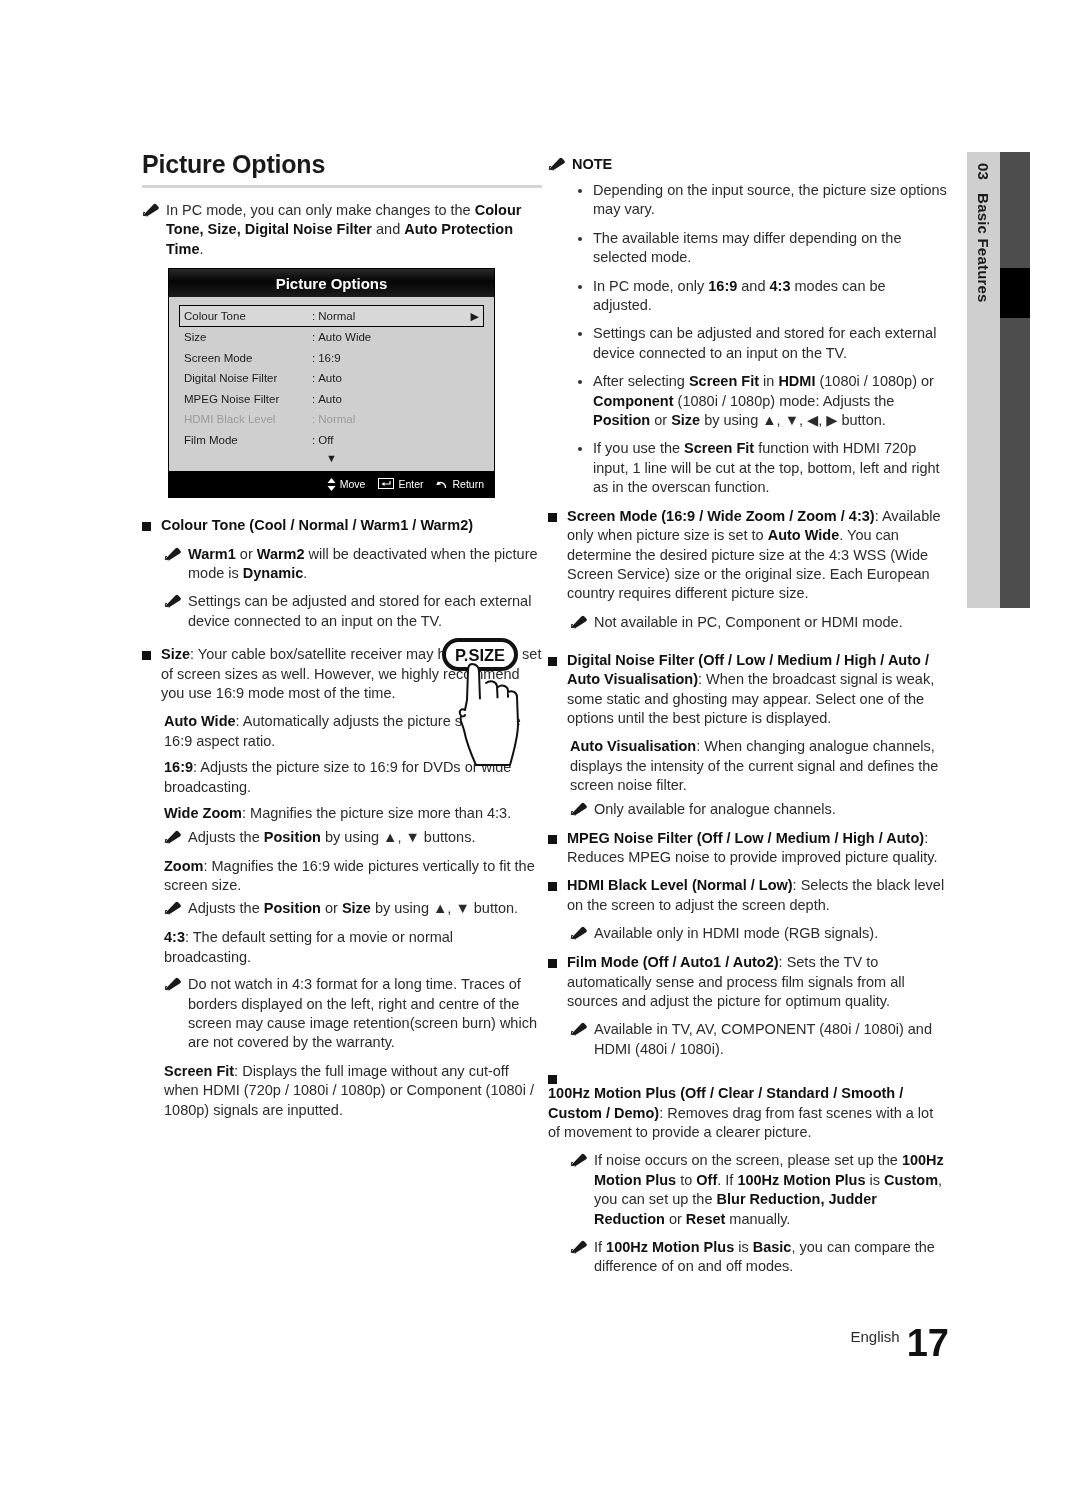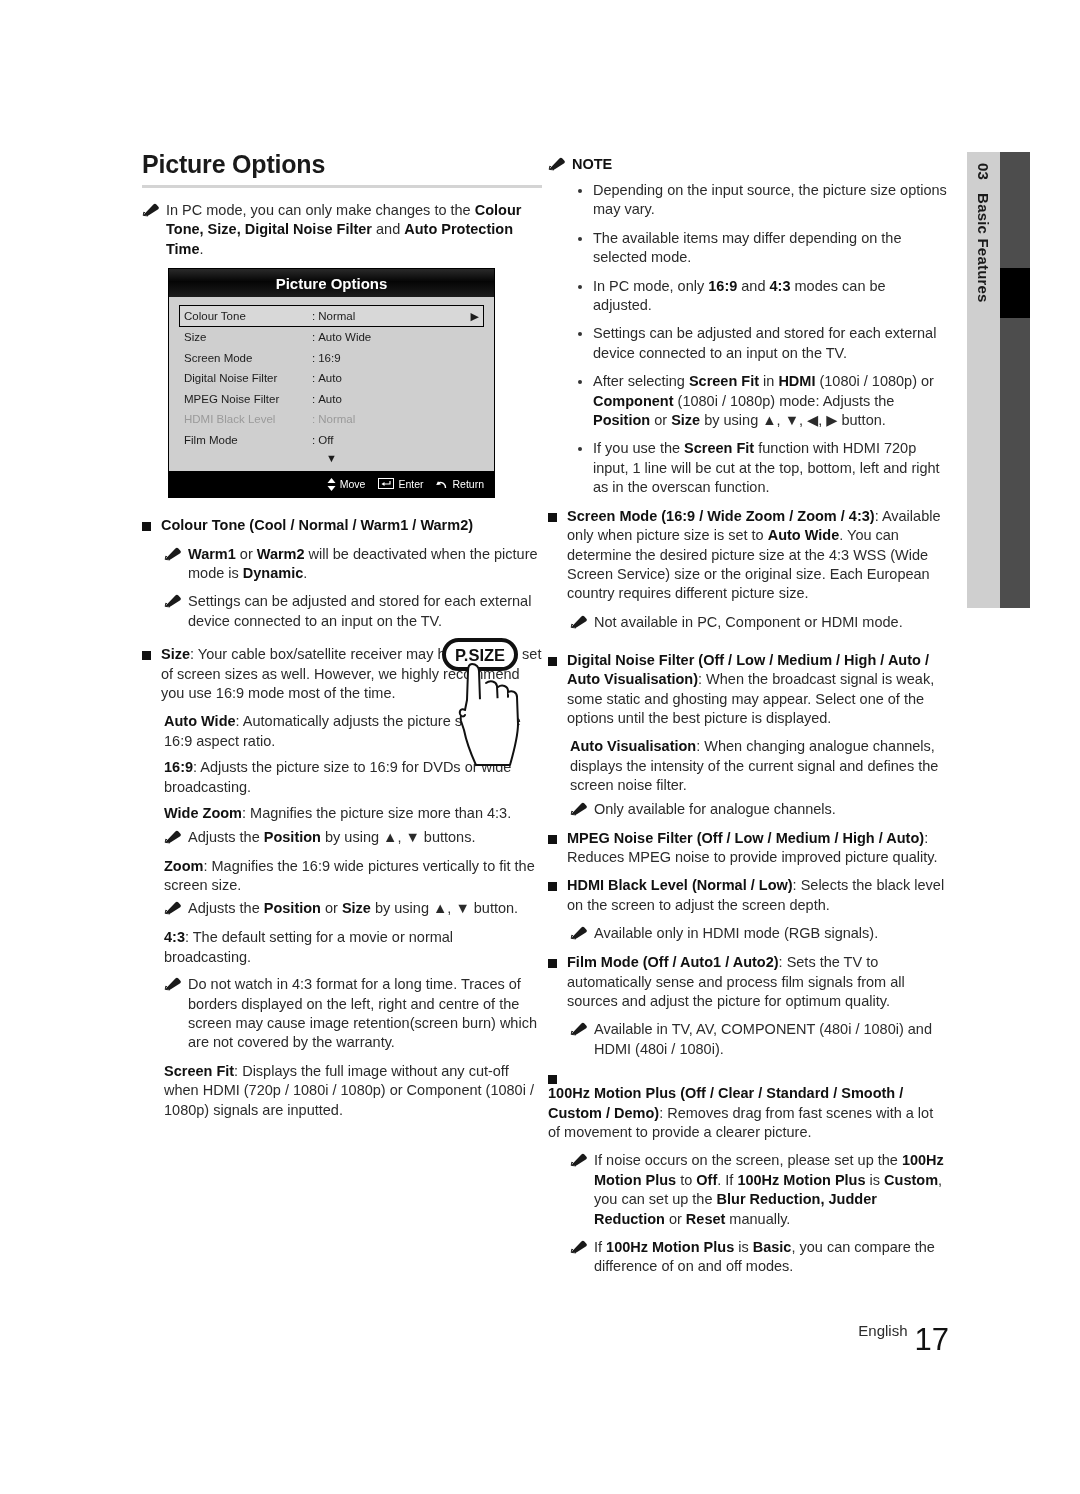--- a/index.html
+++ b/index.html
@@ -193,22 +193,22 @@
     width:1080px;
     text-align:right;
     padding-right:131px;
   }
   .footer .lang {
     font-size:15px;
     color:#2b2b2b;
     vertical-align:14px;
   }
   .footer .pageno {
-    font-size:31px;
-    font-weight:normal;
+    font-size:38px;
+    font-weight:bold;
     color:#111;
     margin-left:7px;
   }
 </style>
 </head>
 <body>
 
 <div id="page">
 
   <div class="chapter-tab">

